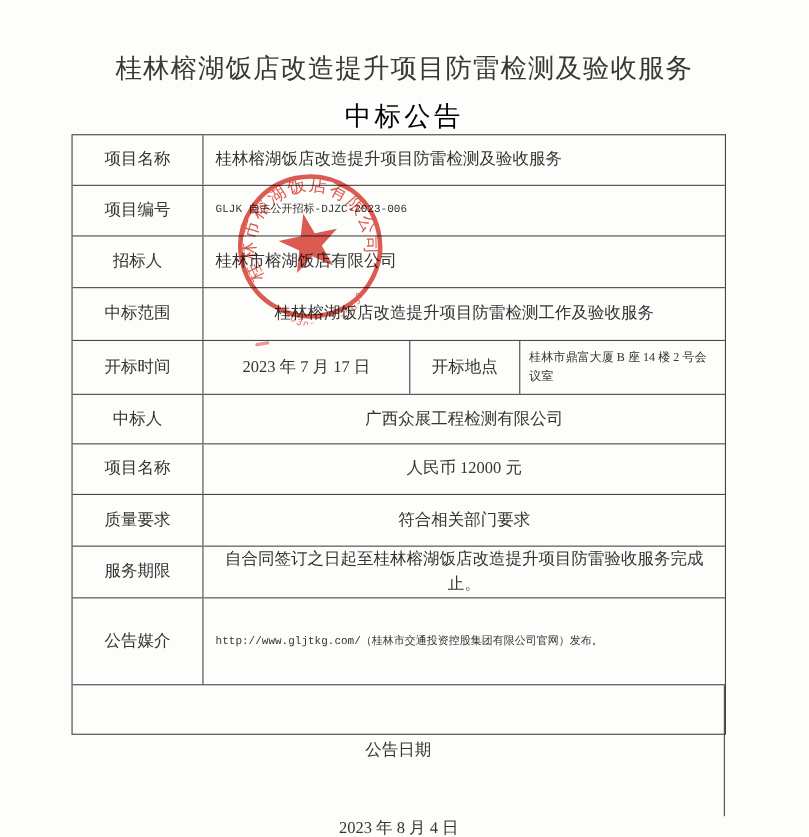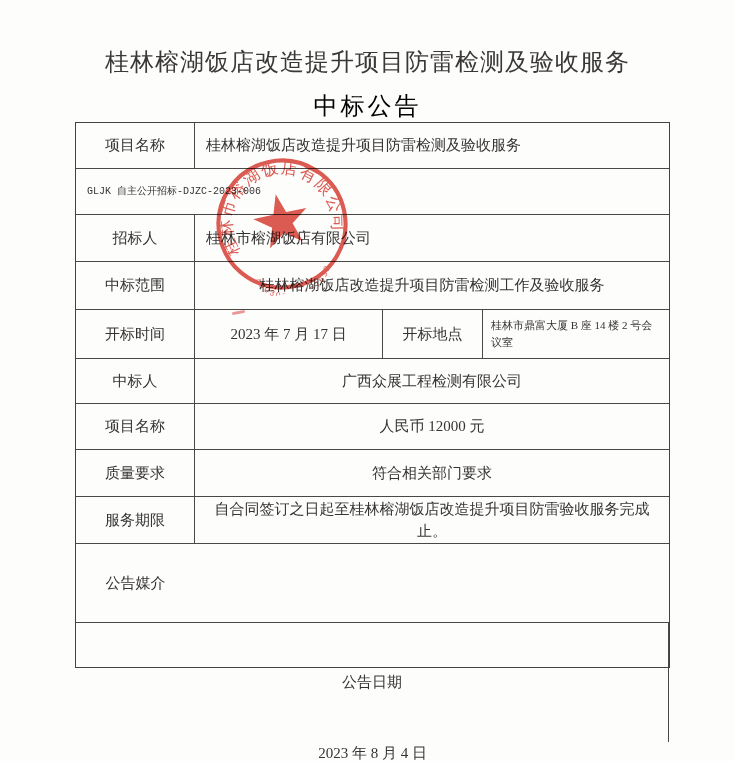--- a/index.html
+++ b/index.html
@@ -15,21 +15,21 @@
     position:absolute;top:46px;left:0;width:735px;
     text-align:center;font-size:24px;letter-spacing:1px;
     color:#3a3836;
   }
   .title2{
     position:absolute;top:90px;left:0;width:735px;
     text-align:center;font-size:24px;letter-spacing:3px;
     color:#000000;
   }
   .tbl{
-    position:absolute;left:75px;top:122px;width:595px;
+    position:absolute;left:65px;top:122px;width:595px;
     border:1px solid #454341;
     box-sizing:border-box;
     background:transparent;
   }
   .row{display:flex;border-bottom:1px solid #4a4846;box-sizing:border-box;}
   .row:last-child{border-bottom:none;flex-direction:column;}
   .cell{
     border-right:1px solid #4a4846;
     box-sizing:border-box;
     display:flex;align-items:center;justify-content:center;
@@ -68,20 +68,21 @@
   <div class="title2">中标公告</div>
 
   <div class="tbl">
 
     <div class="row" style="height:46px">
       <div class="cell label">项目名称</div>
       <div class="cell value left">桂林榕湖饭店改造提升项目防雷检测及验收服务</div>
     </div>
 
     <div class="row" style="height:46px">
+      <div class="cell label">项目编号</div>
       <div class="cell value left mono">GLJK 自主公开招标-DJZC-2023-006</div>
     </div>
 
     <div class="row" style="height:47px">
       <div class="cell label">招标人</div>
       <div class="cell value left">桂林市榕湖饭店有限公司</div>
     </div>
 
     <div class="row" style="height:48px">
       <div class="cell label">中标范围</div>
@@ -110,20 +111,21 @@
       <div class="cell value center">符合相关部门要求</div>
     </div>
 
     <div class="row" style="height:47px">
       <div class="cell label">服务期限</div>
       <div class="cell value center">自合同签订之日起至桂林榕湖饭店改造提升项目防雷验收服务完成止。</div>
     </div>
 
     <div class="row" style="height:79px">
       <div class="cell label">公告媒介</div>
+      <div class="cell value left mono">http://www.gljtkg.com/（桂林市交通投资控股集团有限公司官网）发布。</div>
     </div>
 
     <div class="row" style="height:44px">
       <div class="cell label">公告日期</div>
       <div class="cell value center">2023 年 8 月 4 日</div>
     </div>
 
   </div>
 
   <svg class="stamp" viewBox="0 0 150 150" aria-hidden="true">

